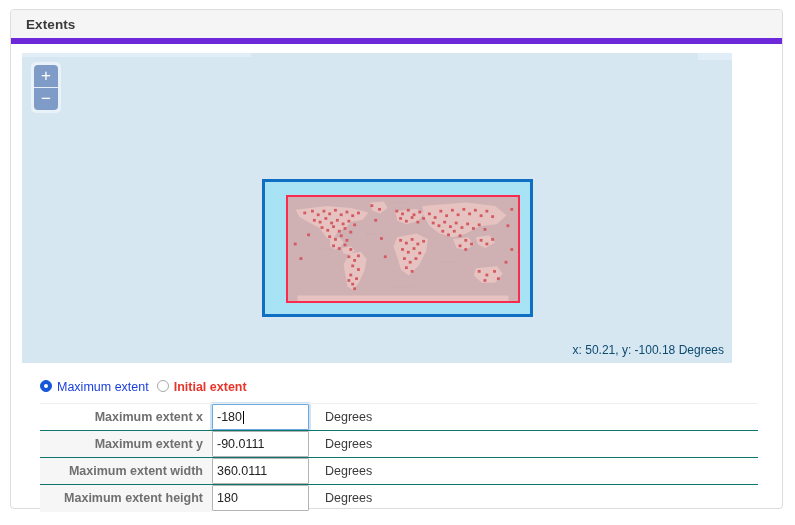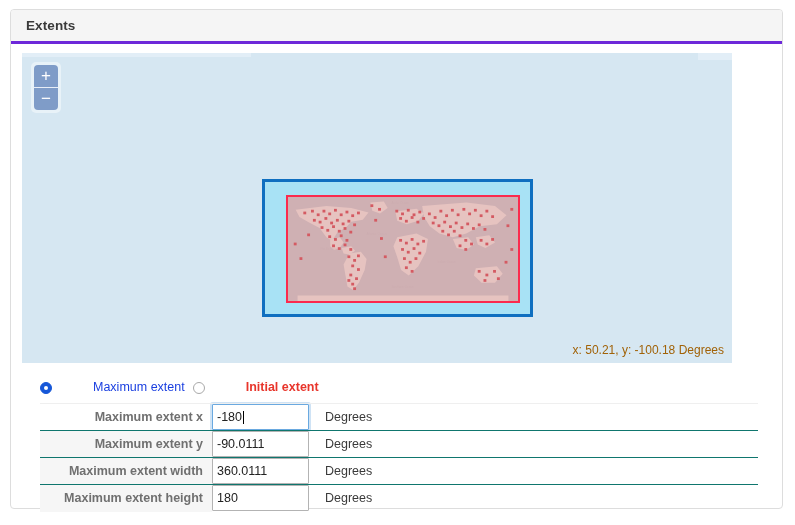--- a/index.html
+++ b/index.html
@@ -25,21 +25,21 @@
     width: 773px;
     height: 500px;
     background: #ffffff;
     border: 1px solid #dddddd;
     border-radius: 4px;
     box-sizing: border-box;
   }
   .panel-header {
     height: 34px;
     background: #f5f5f5;
-    border-bottom: 3px solid #6d28d9;
+    border-bottom: 6px solid #6d28d9;
     border-radius: 3px 3px 0 0;
     display: flex;
     align-items: center;
     padding: 0 15px;
     box-sizing: border-box;
   }
   .panel-title {
     font-size: 13.5px;
     font-weight: bold;
     color: #3a3a3a;
@@ -130,37 +130,36 @@
     left: 0; top: 0;
     width: 100%; height: 100%;
   }
   .world svg { display: block; width: 100%; height: 100%; }
 
   .coord-readout {
     position: absolute;
     right: 8px;
     bottom: 6px;
     font-size: 12px;
-    color: #a16207;
+    color: #0c4a6e;
     z-index: 20;
   }
 
   
   .radio-row {
     display: flex;
     align-items: center;
     margin: 17px 0 9px 18px;
     font-size: 12.5px;
   }
   .radio-opt {
     display: flex;
-    align-items: flex-end;
+    align-items: flex-start;
     cursor: pointer;
     margin-right: 8px;
-    gap: 36px;
   }
   .radio-mark {
     width: 12px; height: 12px;
     border-radius: 50%;
     box-sizing: border-box;
     margin-right: 5px;
     display: inline-block;
     position: relative;
   }
   .radio-mark.on {

